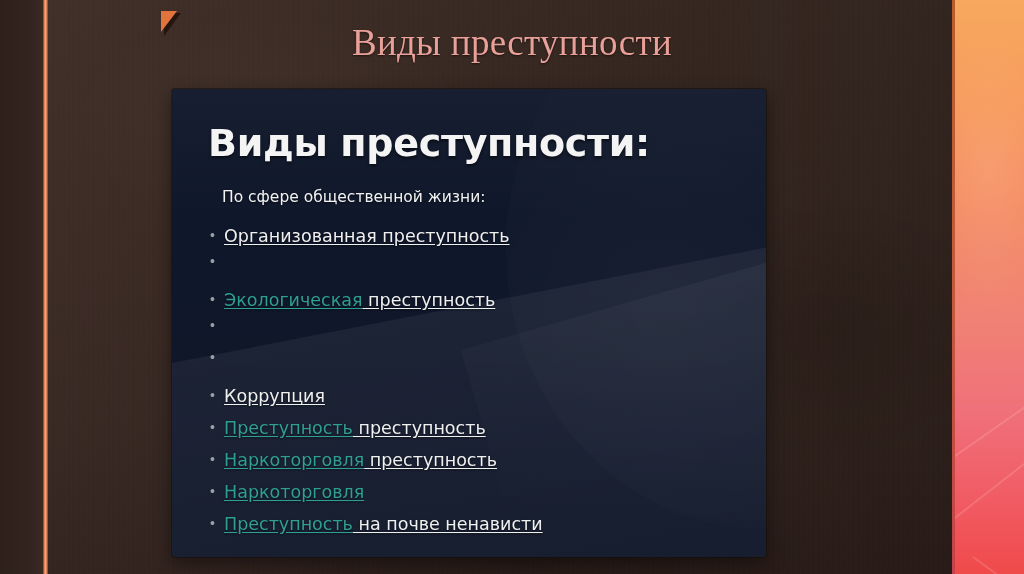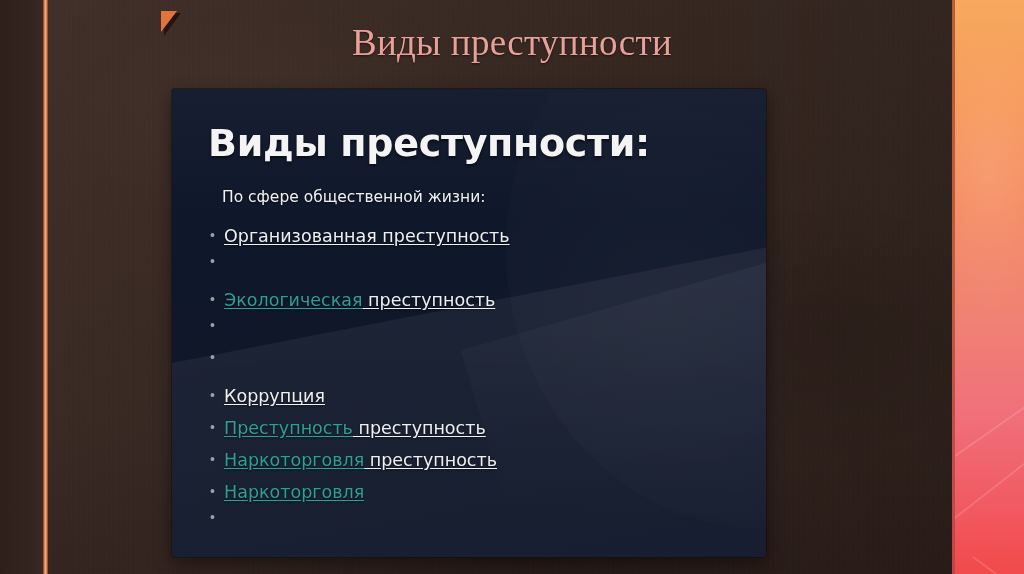--- a/index.html
+++ b/index.html
@@ -312,18 +312,19 @@
           <li class="bullet-row">
             <span class="bullet-dot">•</span>
             <span class="bullet-text"><span class="seg seg-teal">Наркоторговля</span><span class="seg seg-white"> преступность</span></span>
           </li>
           <li class="bullet-row">
             <span class="bullet-dot">•</span>
             <span class="bullet-text"><span class="seg seg-teal">Наркоторговля</span></span>
           </li>
           <li class="bullet-row">
             <span class="bullet-dot">•</span>
+            <span class="bullet-text"><span class="seg seg-teal">Преступность</span><span class="seg seg-white"> на почве ненависти</span></span>
           </li>
         </ul>
     </div>
   </div>
 
 </div>
 
 </body></html>

